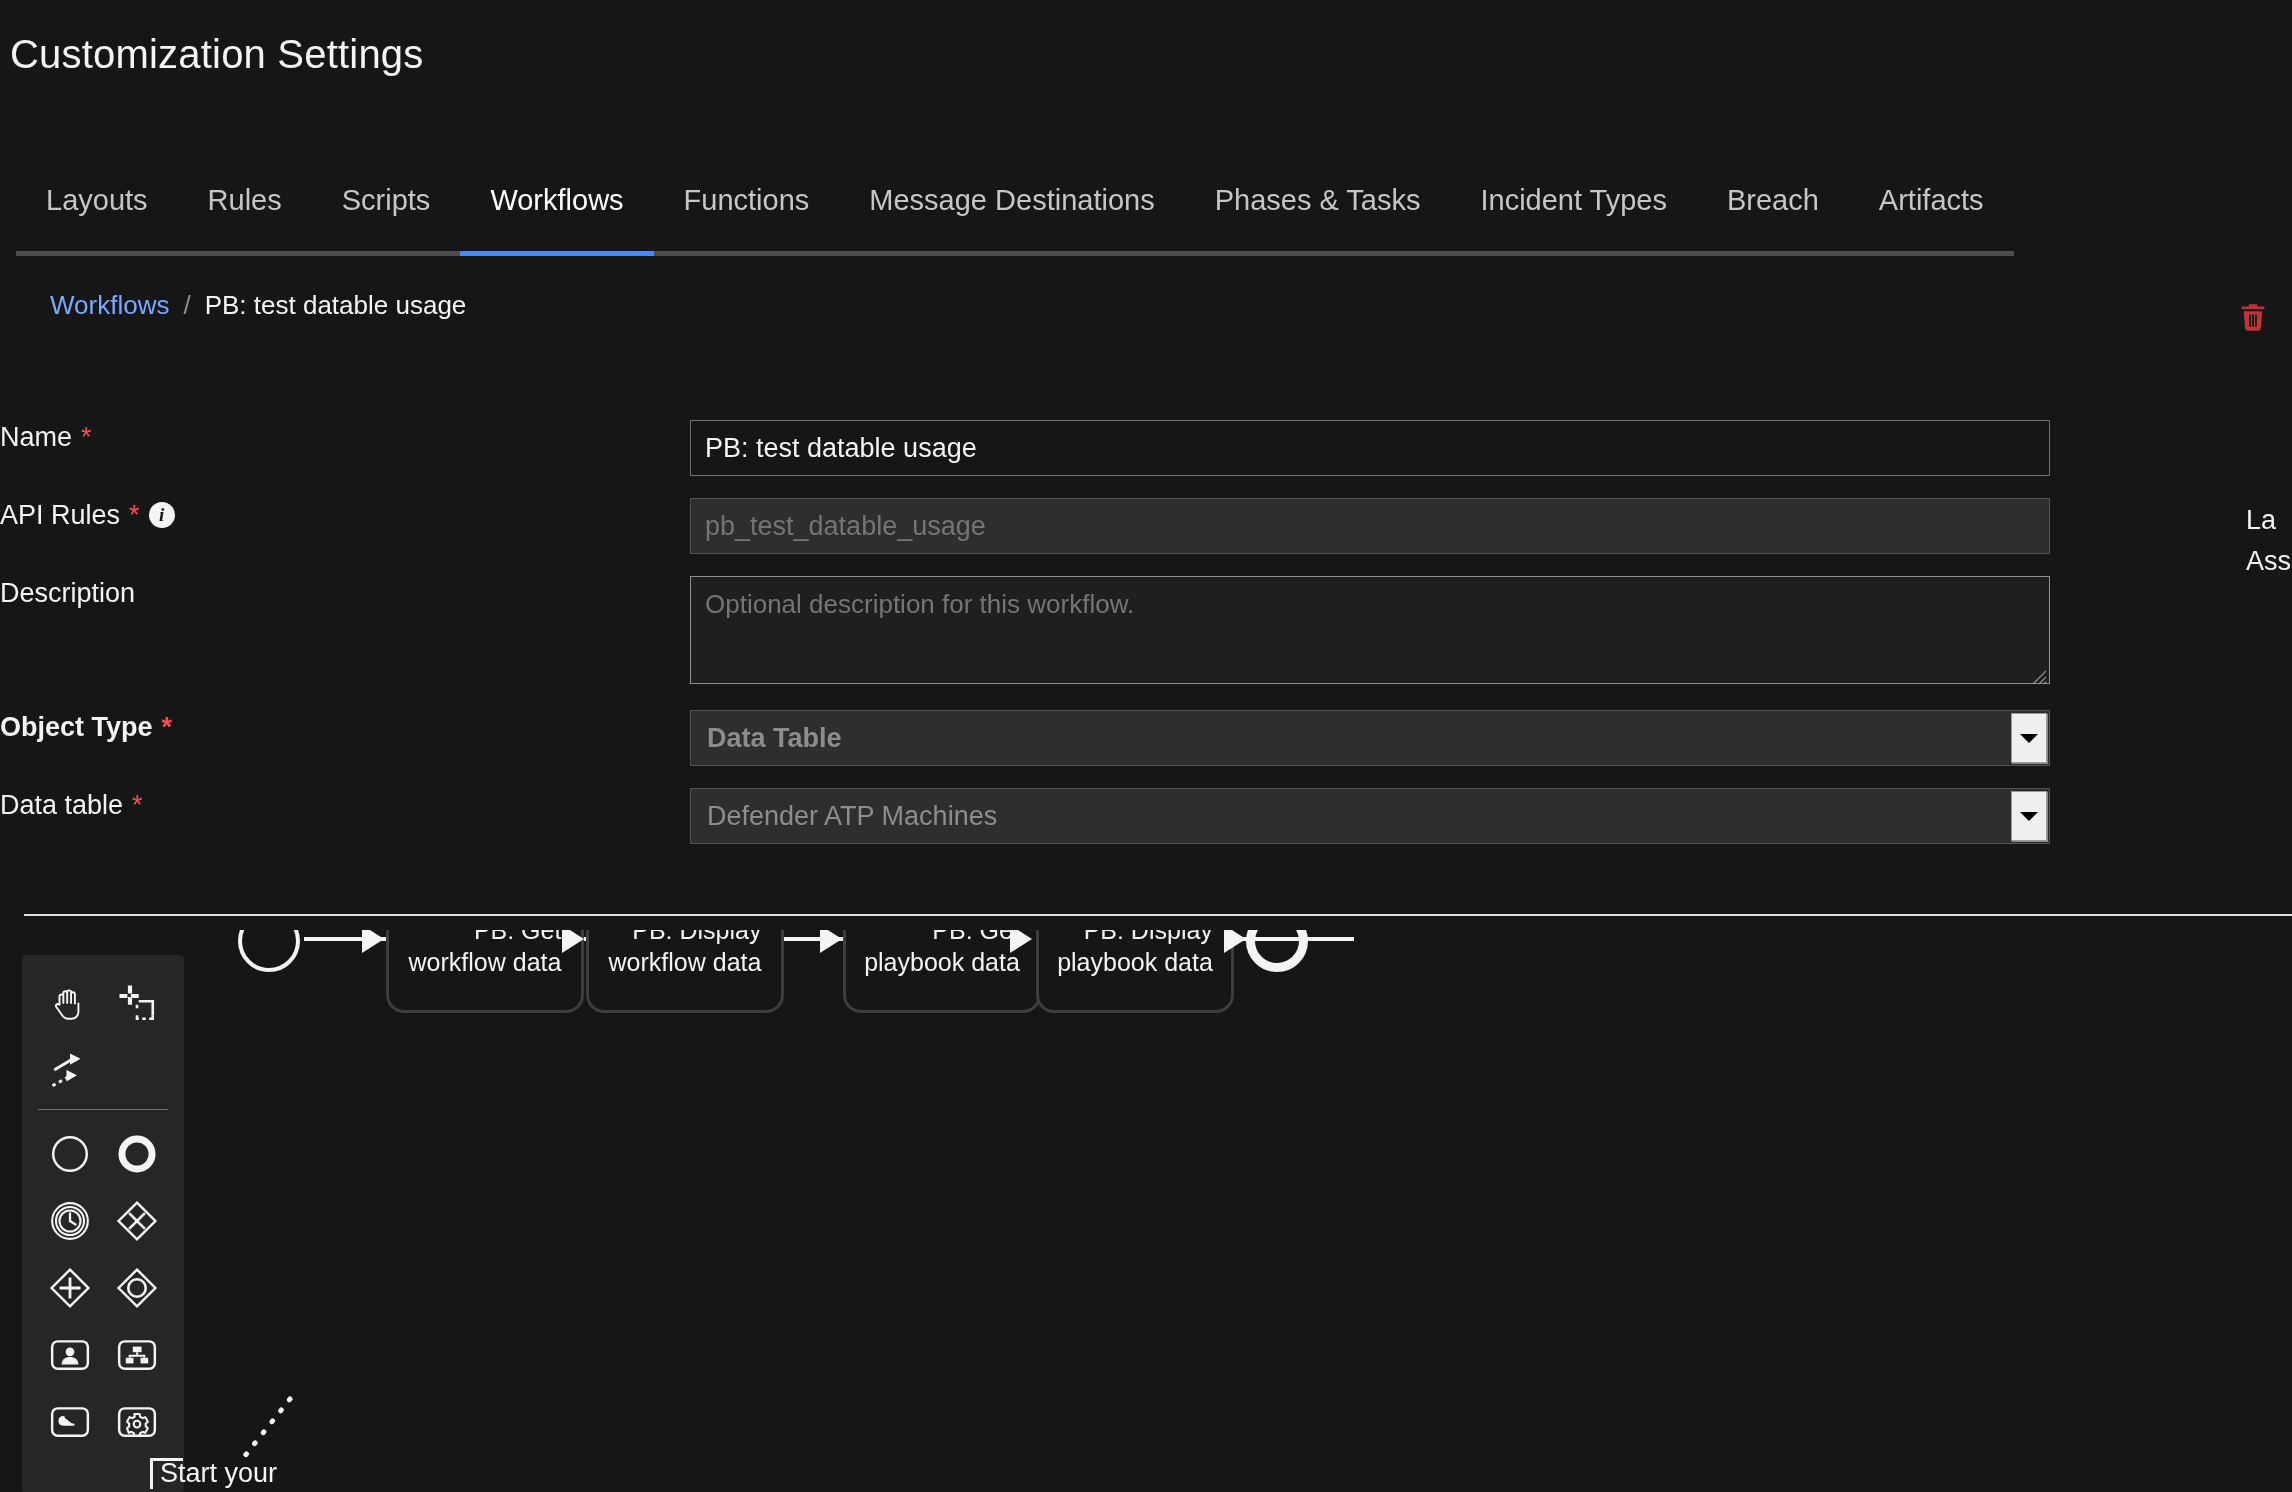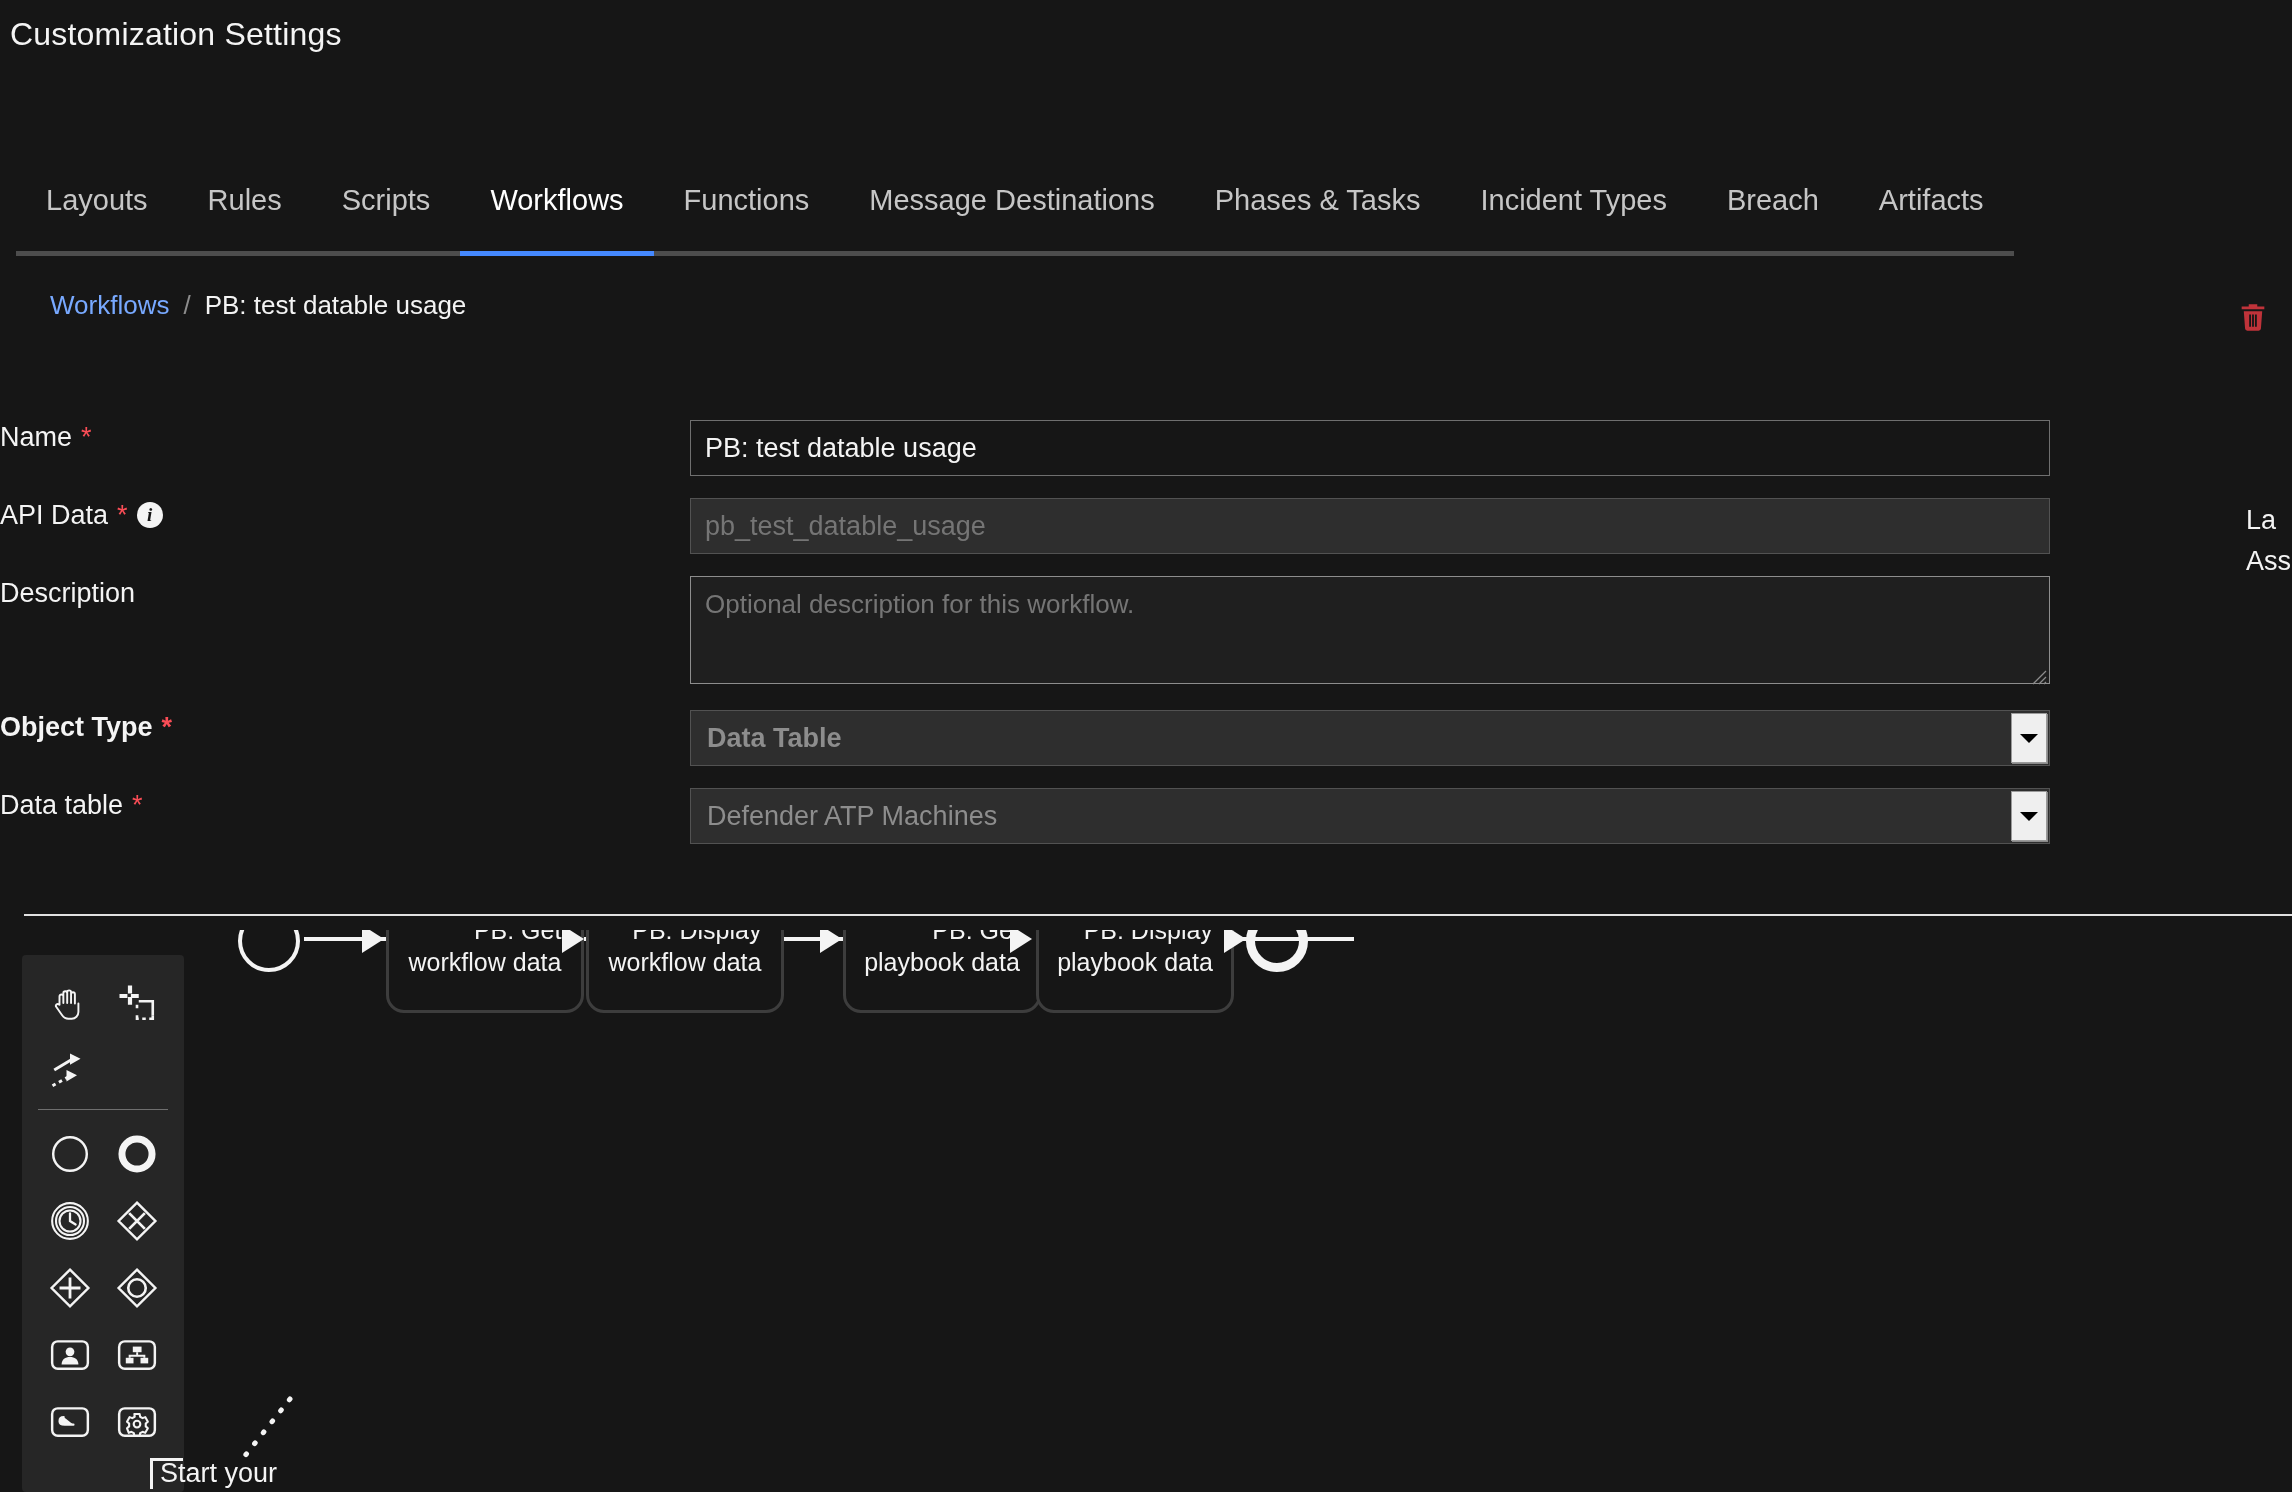--- a/index.html
+++ b/index.html
@@ -6,22 +6,22 @@
   html, body {
     width: 2292px; height: 1492px;
     background: #161616;
     font-family: "Liberation Sans", sans-serif;
     overflow: hidden;
   }
 
   
   .page-title {
     position: absolute;
-    left: 10px; top: 16px;
-    font-size: 32px;
+    left: 10px; top: 32px;
+    font-size: 40px;
     font-weight: 300;
     color: #f4f4f4;
     letter-spacing: 0.2px;
   }
 
   
   .tabbar {
     position: absolute;
     left: 16px; top: 178px;
     width: 2276px; height: 78px;
@@ -348,21 +348,21 @@
   <div class="form-row" style="top:0px;left:0px;">
     <div class="form-label">
       <span>Name</span>
       <span class="req">*</span>
     </div>
     <input class="field-text" type="text" value="PB: test datable usage" style="">
   </div>
 
   <div class="form-row" style="top:78px;left:0px;">
     <div class="form-label">
-      <span>API Data</span>
+      <span>API Rules</span>
       <span class="req">*</span>
       <span class="info-icon">i</span>
     </div>
     <input class="field-text disabled" type="text" readonly="" placeholder="pb_test_datable_usage" style="">
   </div>
 
   <div class="form-row" style="top:156px;left:0px;">
     <div class="form-label">
       <span>Description</span>
     </div>

